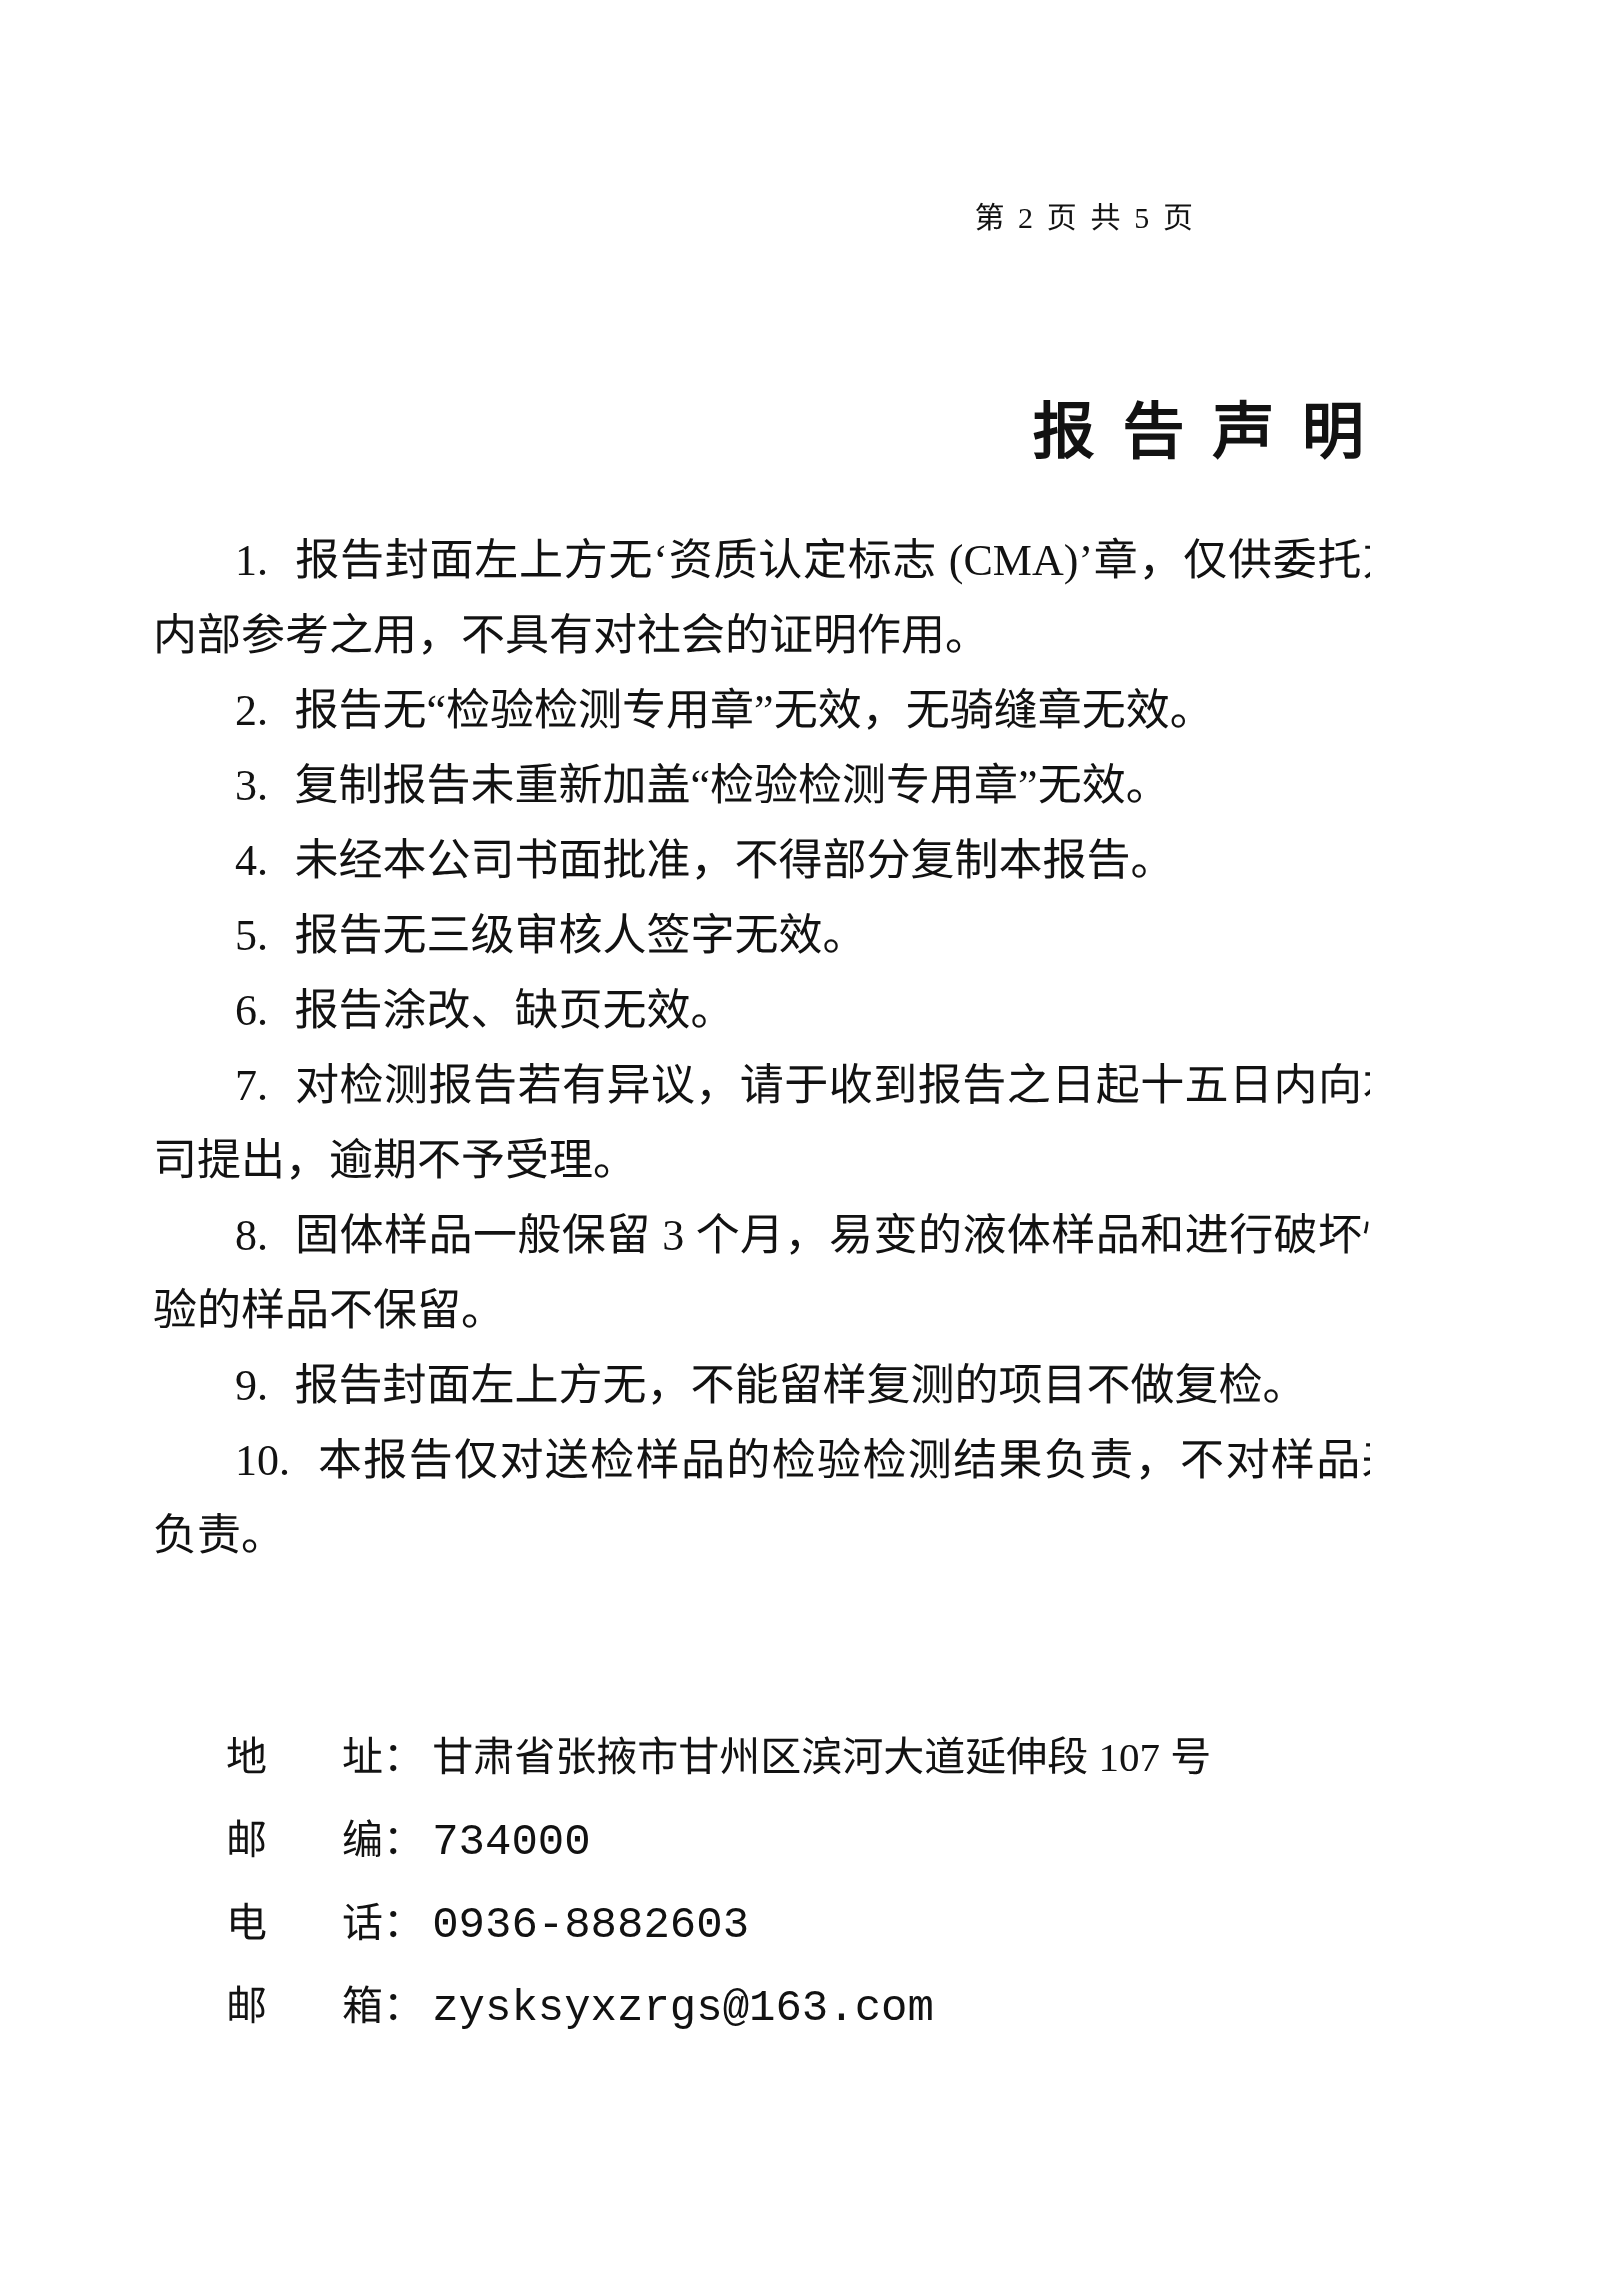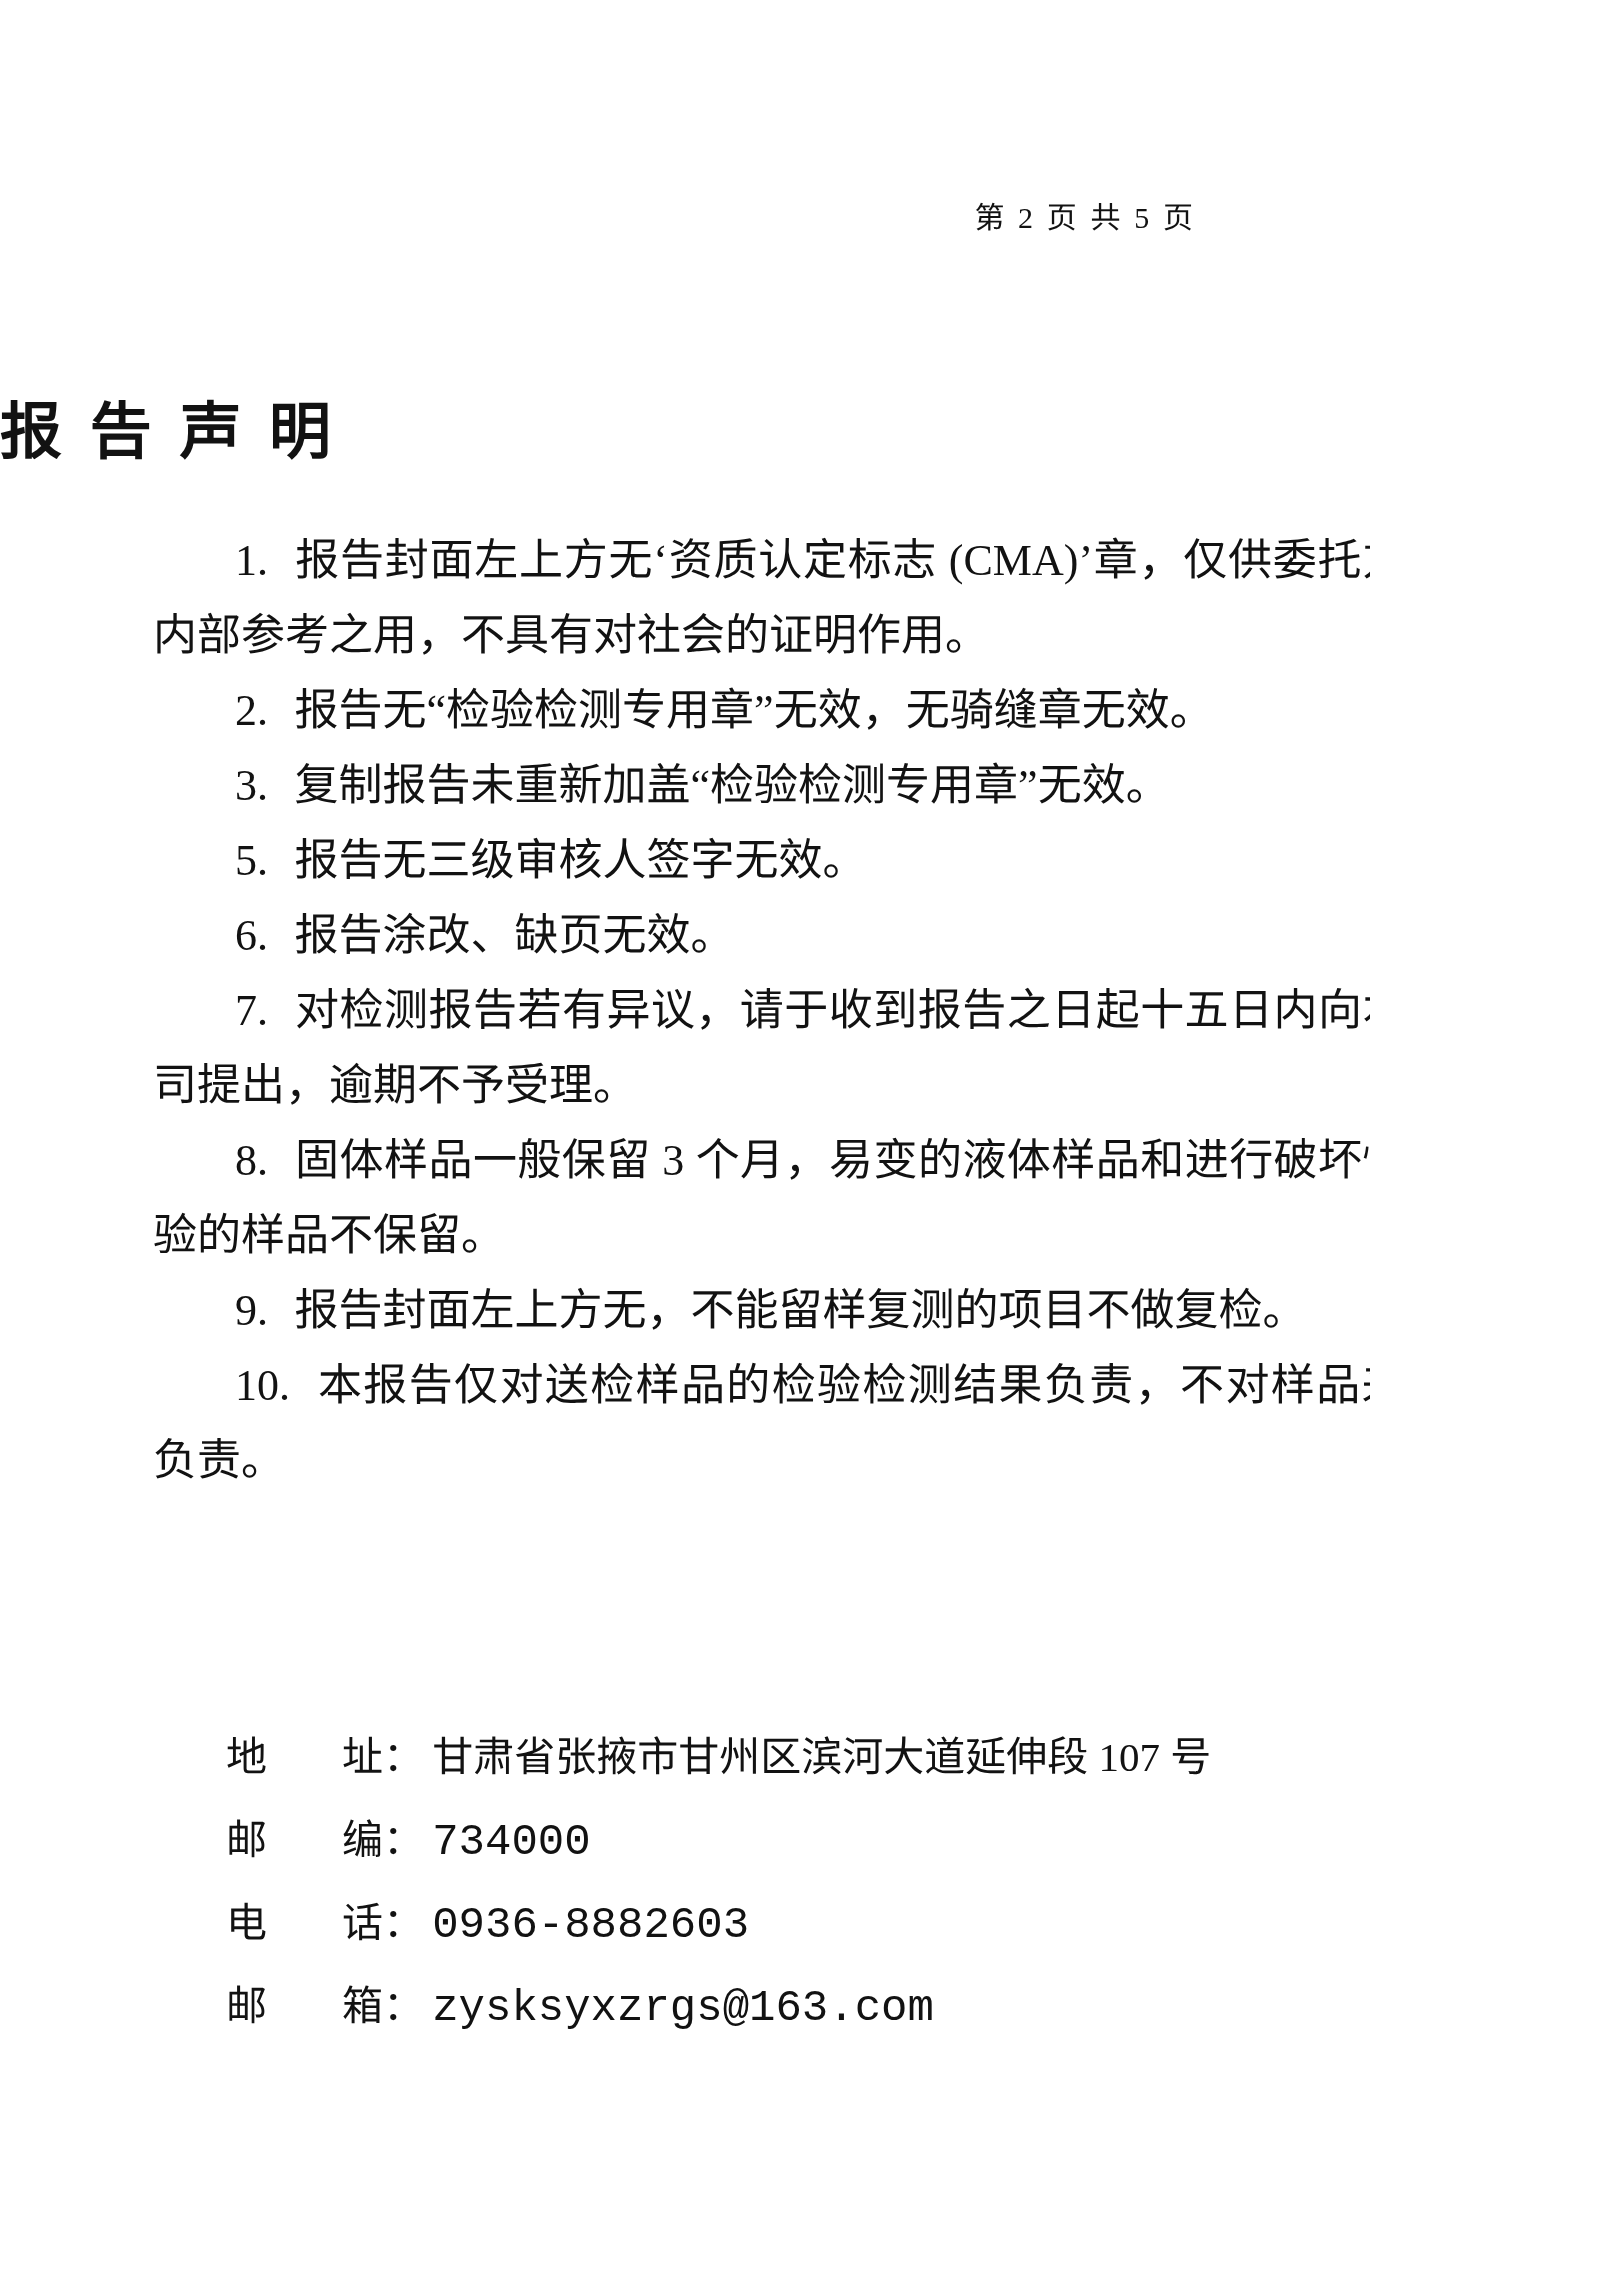--- a/index.html
+++ b/index.html
@@ -18,21 +18,21 @@
     right:174px;
     font-size:30px;
     letter-spacing:3.1px;
     white-space:nowrap;
   }
   .doc-title{
     position:absolute;
     top:339px;
     left:0;
     width:100%;
-    text-align:left;
+    text-align:right;
     font-size:62px;
     font-weight:700;
     letter-spacing:6.1px;
     white-space:nowrap;
   }
   .statements{
     position:absolute;
     left:153px;
     top:523px;
     width:1298px;
@@ -83,20 +83,21 @@
 <div class="page">
 
   <div class="page-number">第 2 页 共 5 页</div>
 
   <h1 class="doc-title">报 告 声 明</h1>
 
   <div class="statements">
     <p><span class="item-num">1.</span><span>报告封面左上方无‘资质认定标志 (CMA)’章，仅供委托方做内部参考之用，不具有对社会的证明作用。</span></p>
     <p><span class="item-num">2.</span><span>报告无“检验检测专用章”无效，无骑缝章无效。</span></p>
     <p><span class="item-num">3.</span><span>复制报告未重新加盖“检验检测专用章”无效。</span></p>
+    <p><span class="item-num">4.</span><span>未经本公司书面批准，不得部分复制本报告。</span></p>
     <p><span class="item-num">5.</span><span>报告无三级审核人签字无效。</span></p>
     <p><span class="item-num">6.</span><span>报告涂改、缺页无效。</span></p>
     <p><span class="item-num">7.</span><span>对检测报告若有异议，请于收到报告之日起十五日内向本公司提出，逾期不予受理。</span></p>
     <p><span class="item-num">8.</span><span>固体样品一般保留 3 个月，易变的液体样品和进行破坏性试验的样品不保留。</span></p>
     <p><span class="item-num">9.</span><span>报告封面左上方无，不能留样复测的项目不做复检。</span></p>
     <p><span class="item-num">10.</span><span>本报告仅对送检样品的检验检测结果负责，不对样品来源负责。</span></p>
   </div>
 
   <div class="contact">
 

